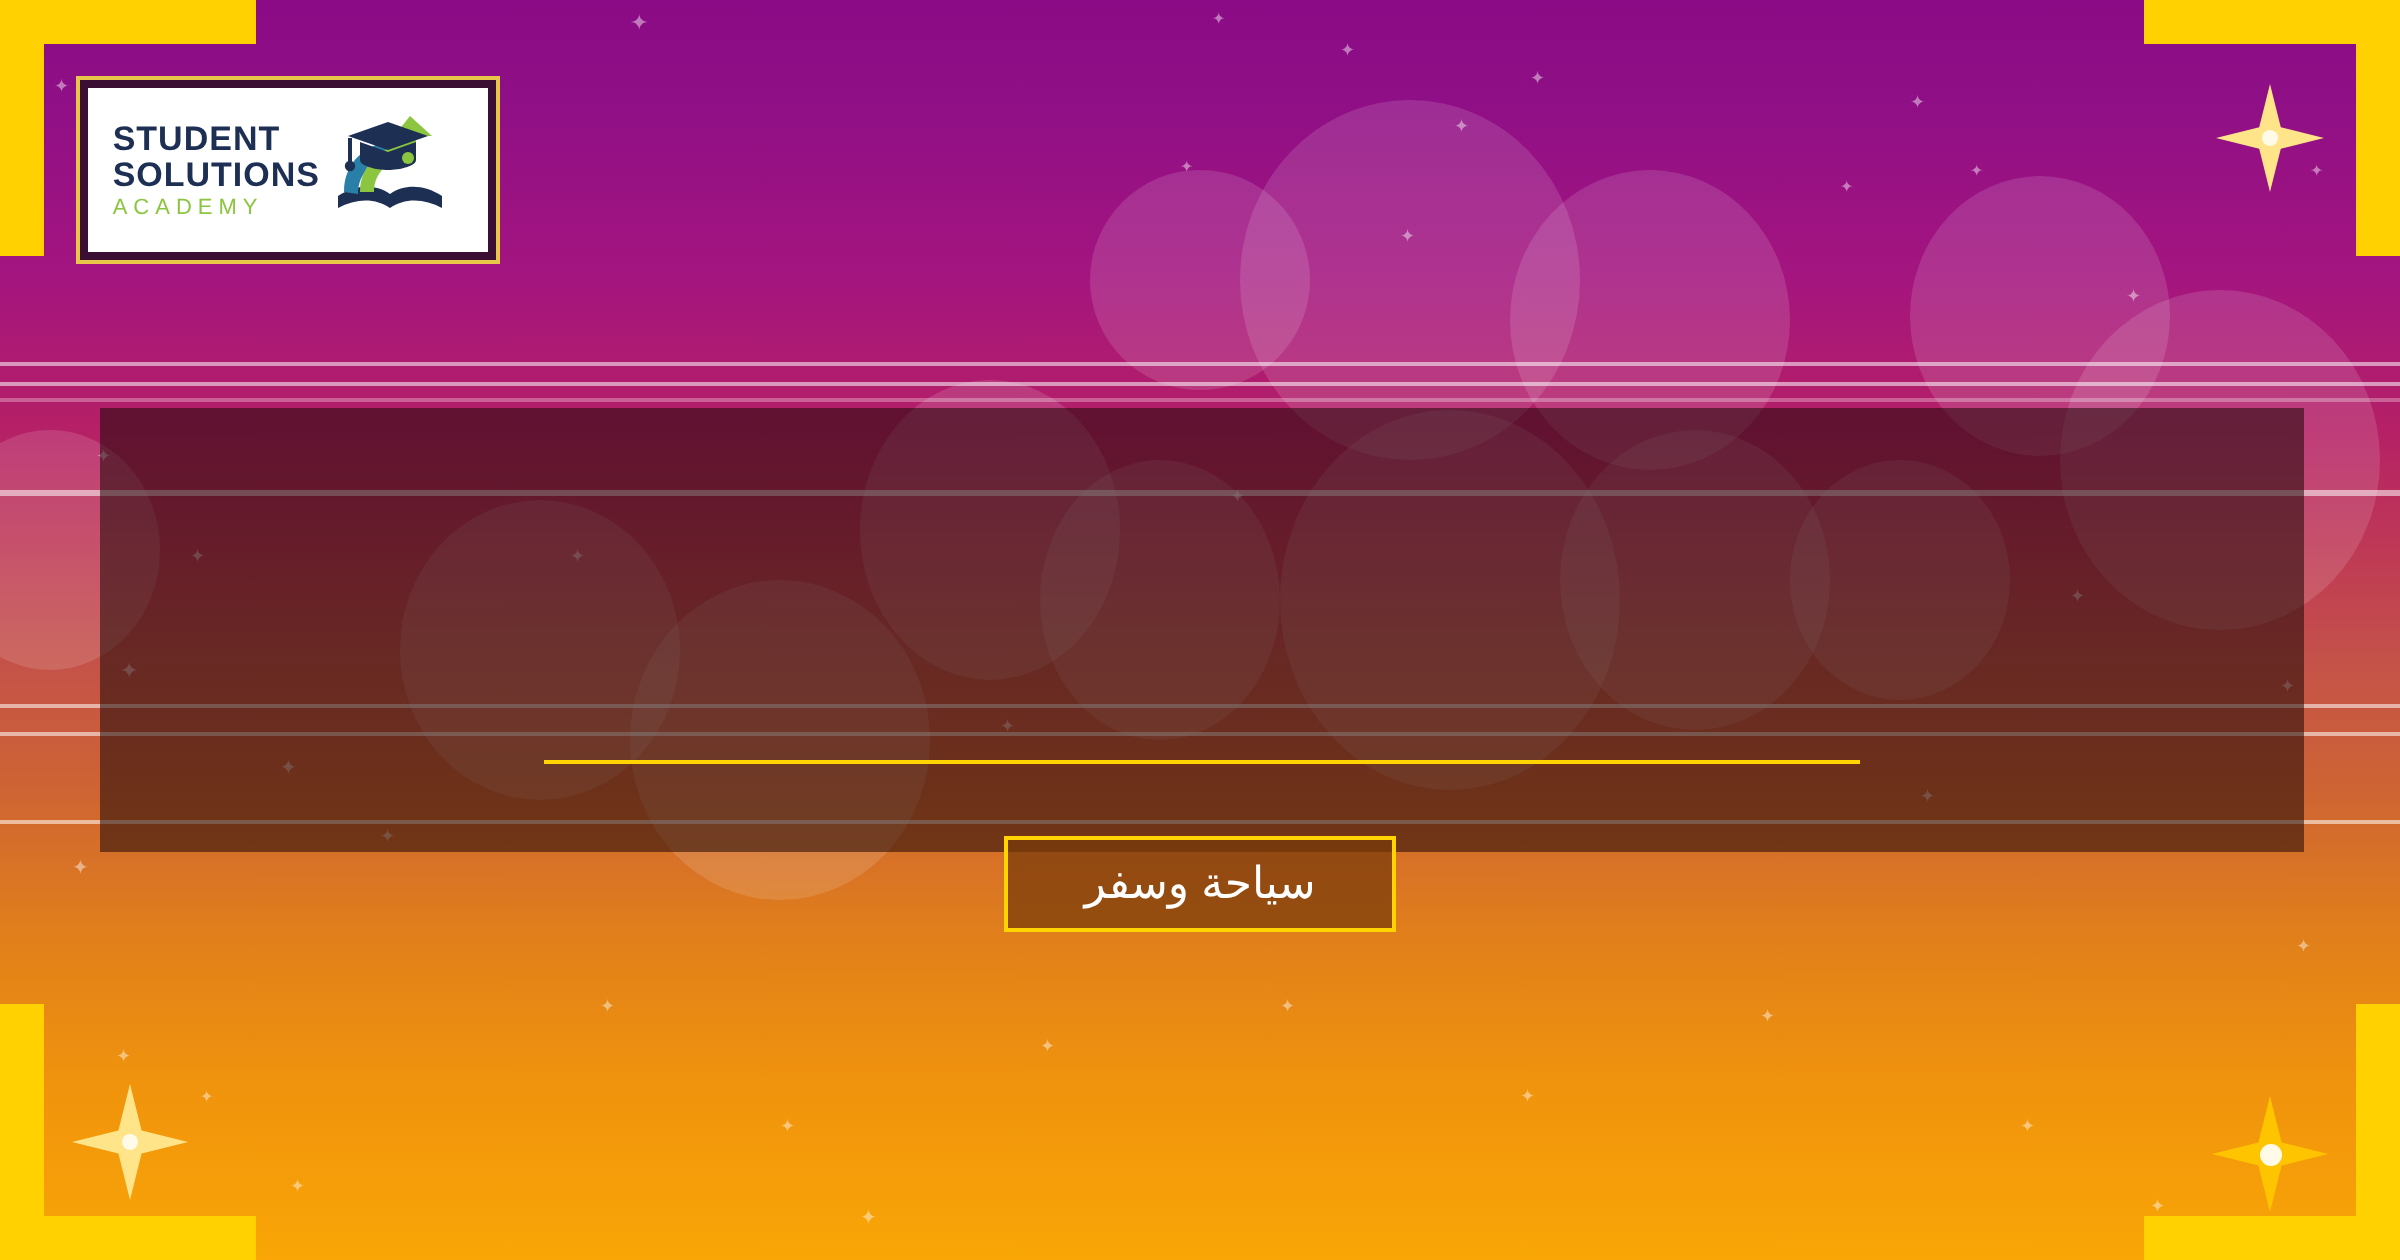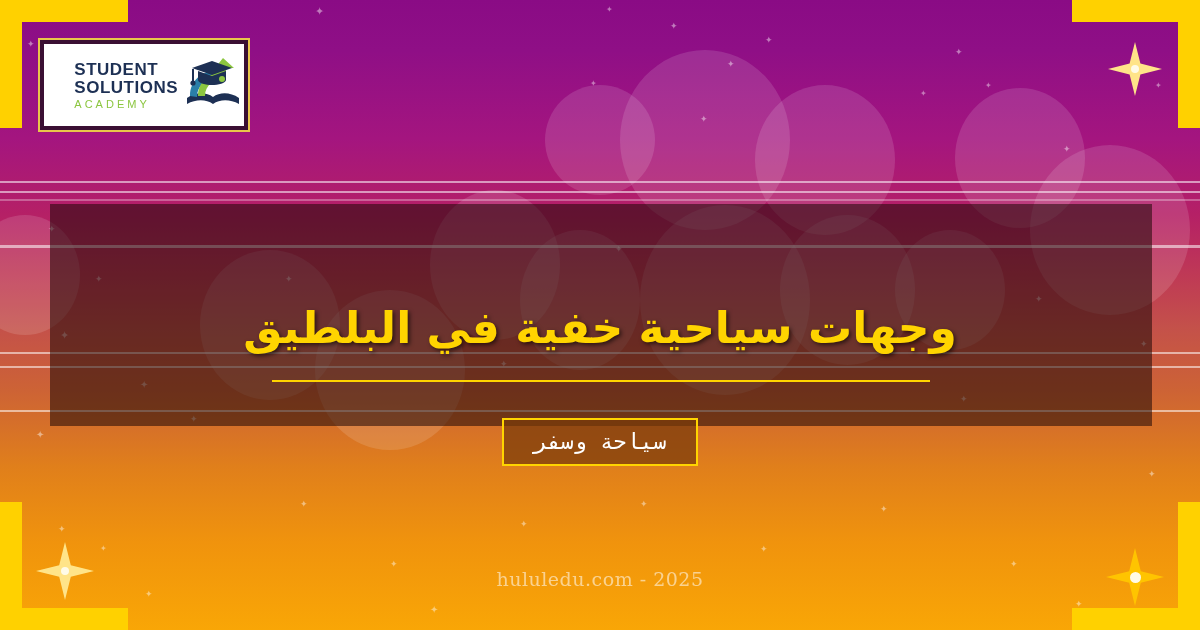--- a/index.html
+++ b/index.html
@@ -100,21 +100,21 @@
     padding: 4px;
     box-sizing: border-box;
   }
   .logo-inner {
     width: 100%;
     height: 100%;
     background: #ffffff;
     display: flex;
     align-items: center;
     justify-content: flex-start;
-    padding: 0 0;
+    padding: 0 18px;
     box-sizing: border-box;
     gap: 4px;
   }
   .logo-mark { flex: 0 0 auto; }
   .logo-words {
     display: flex;
     flex-direction: column;
     align-items: flex-start;
     line-height: 1;
     direction: ltr;
@@ -196,21 +196,21 @@
     height: 48px;
     background: rgba(120, 58, 10, 0.72);
     border: 2px solid #ffd400;
     display: flex;
     align-items: center;
     justify-content: center;
     box-sizing: border-box;
     padding: 0 18px;
   }
   .badge span {
-    font-family: Liberation Mono, monospace;
+    font-family: Liberation Sans, sans-serif;
     font-size: 22px;
     color: #ffffff;
     direction: rtl;
     white-space: nowrap;
   }
 
   
   .footer {
     position: absolute;
     left: 0;
@@ -340,22 +340,20 @@
         <span class="w1">STUDENT</span>
         <span class="w2">SOLUTIONS</span>
         <span class="w3">ACADEMY</span>
       </span>
     </div>
   </div>
 
 
   <div class="panel"></div>
 
-  <div class="title">وجهات سياحية خفية في البلطيق</div>
   <div class="title-rule"></div>
 
   <div class="badge">
     <span>سياحة وسفر</span>
   </div>
 
-  <div class="footer">hululedu.com - 2025</div>
 
 </div>
 
 </body></html>

